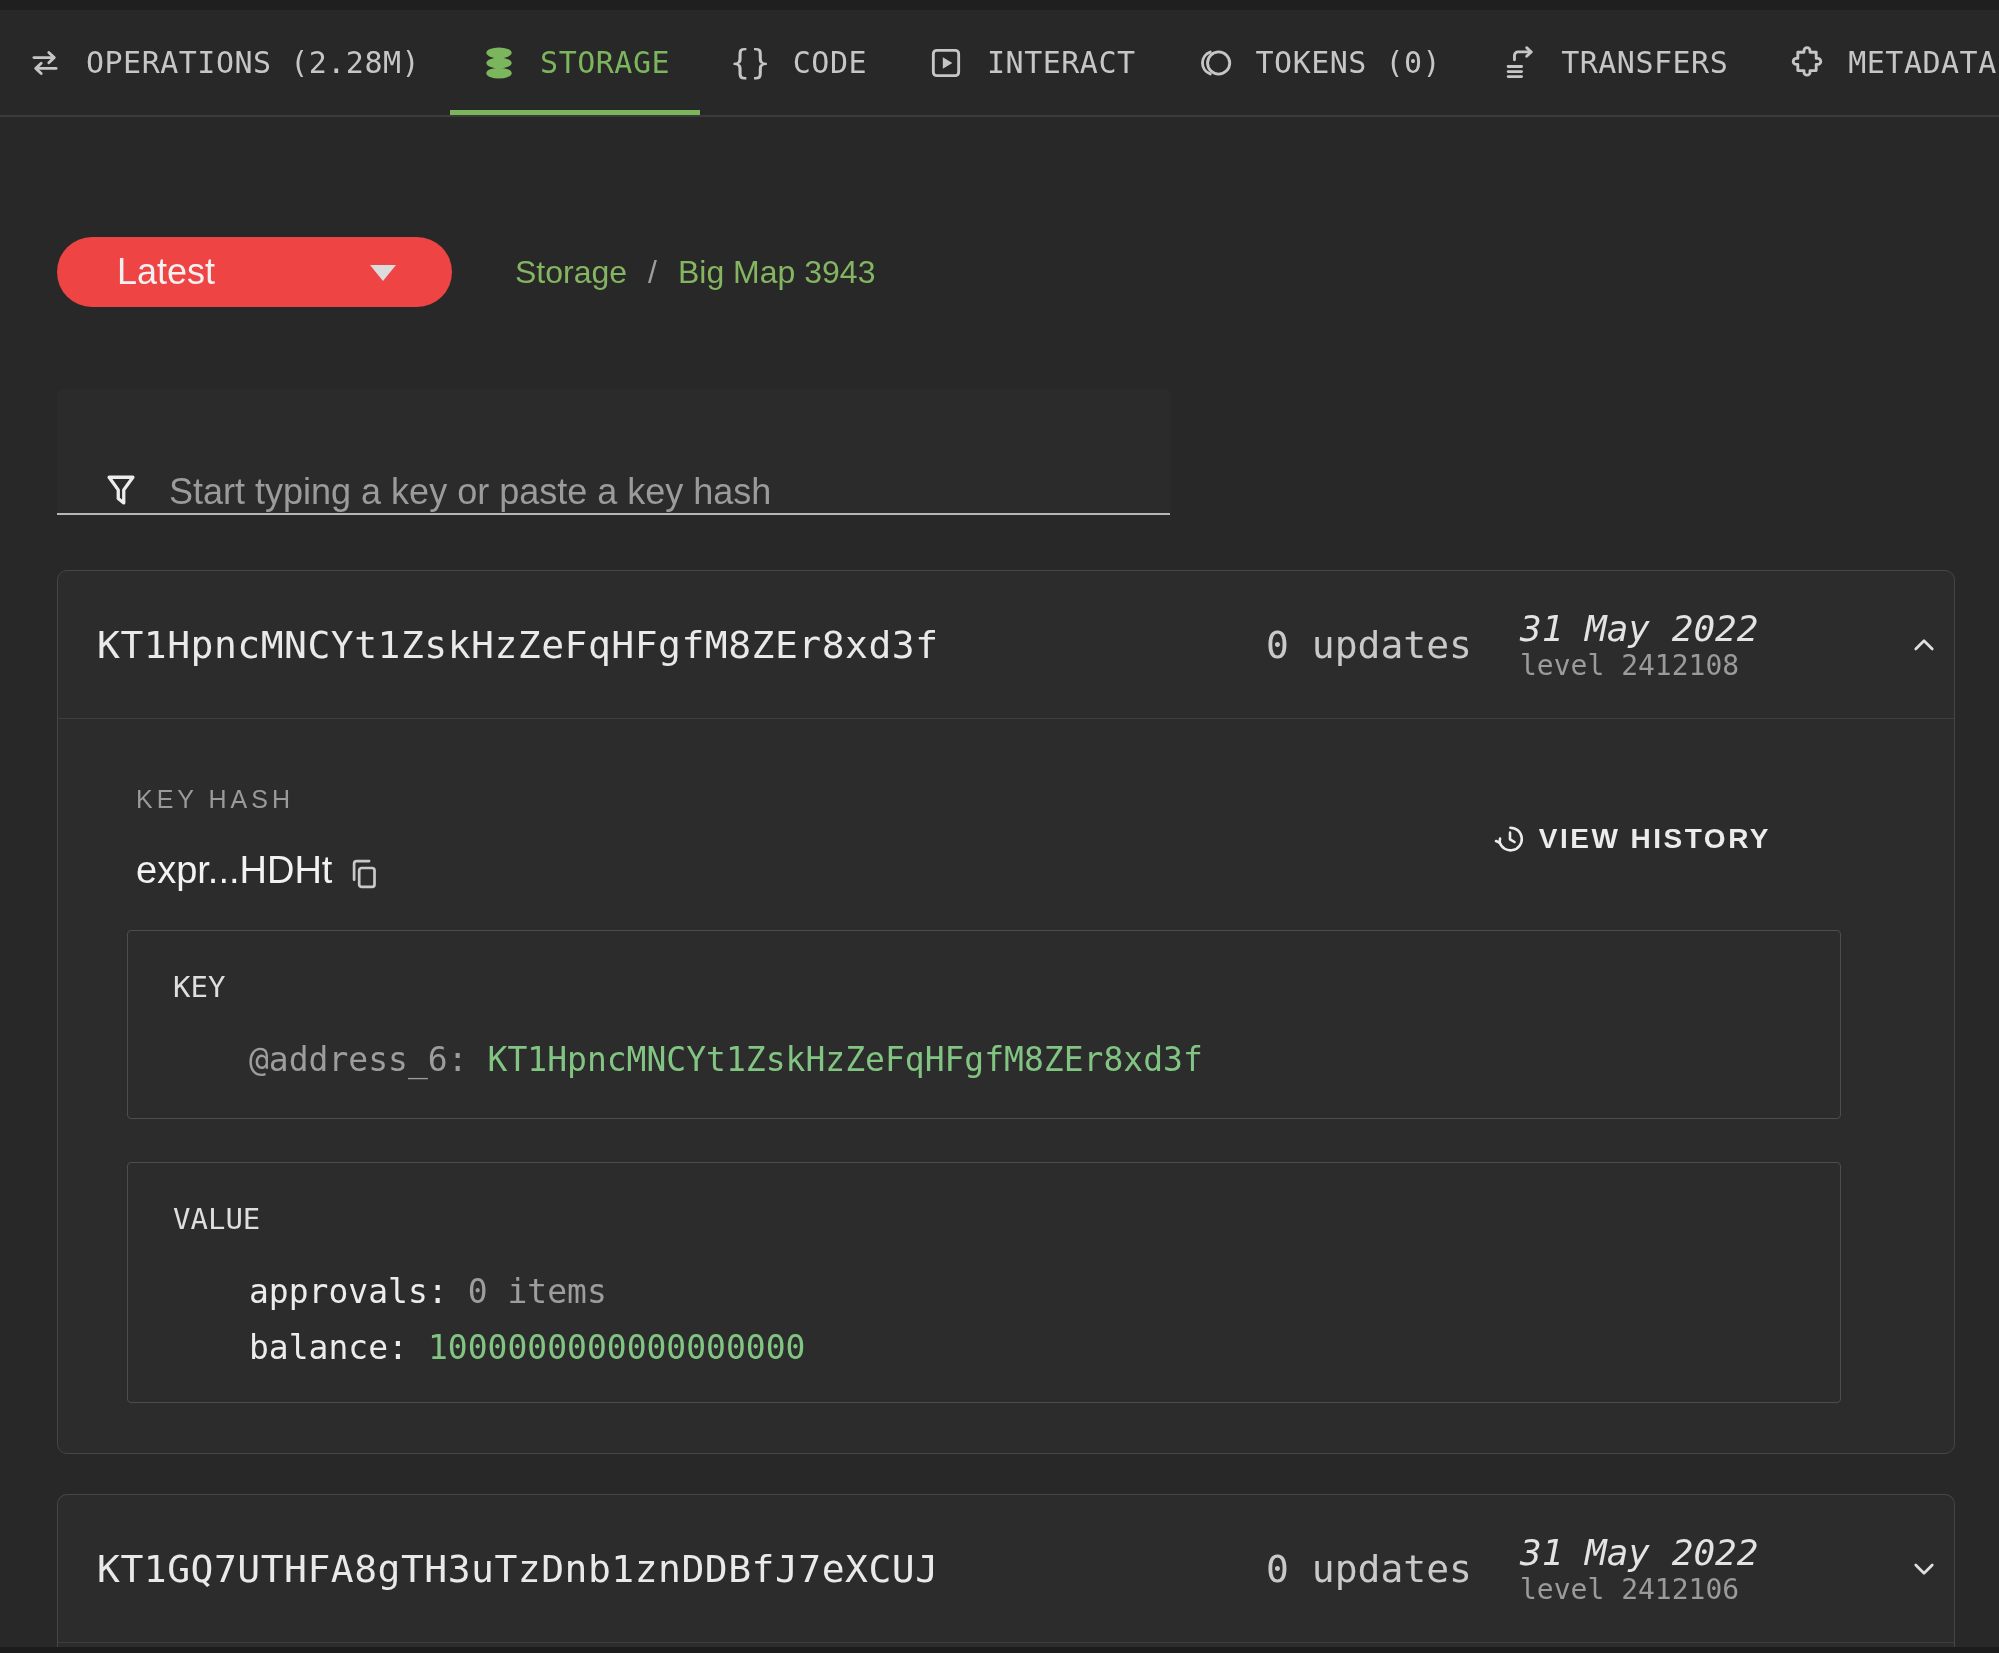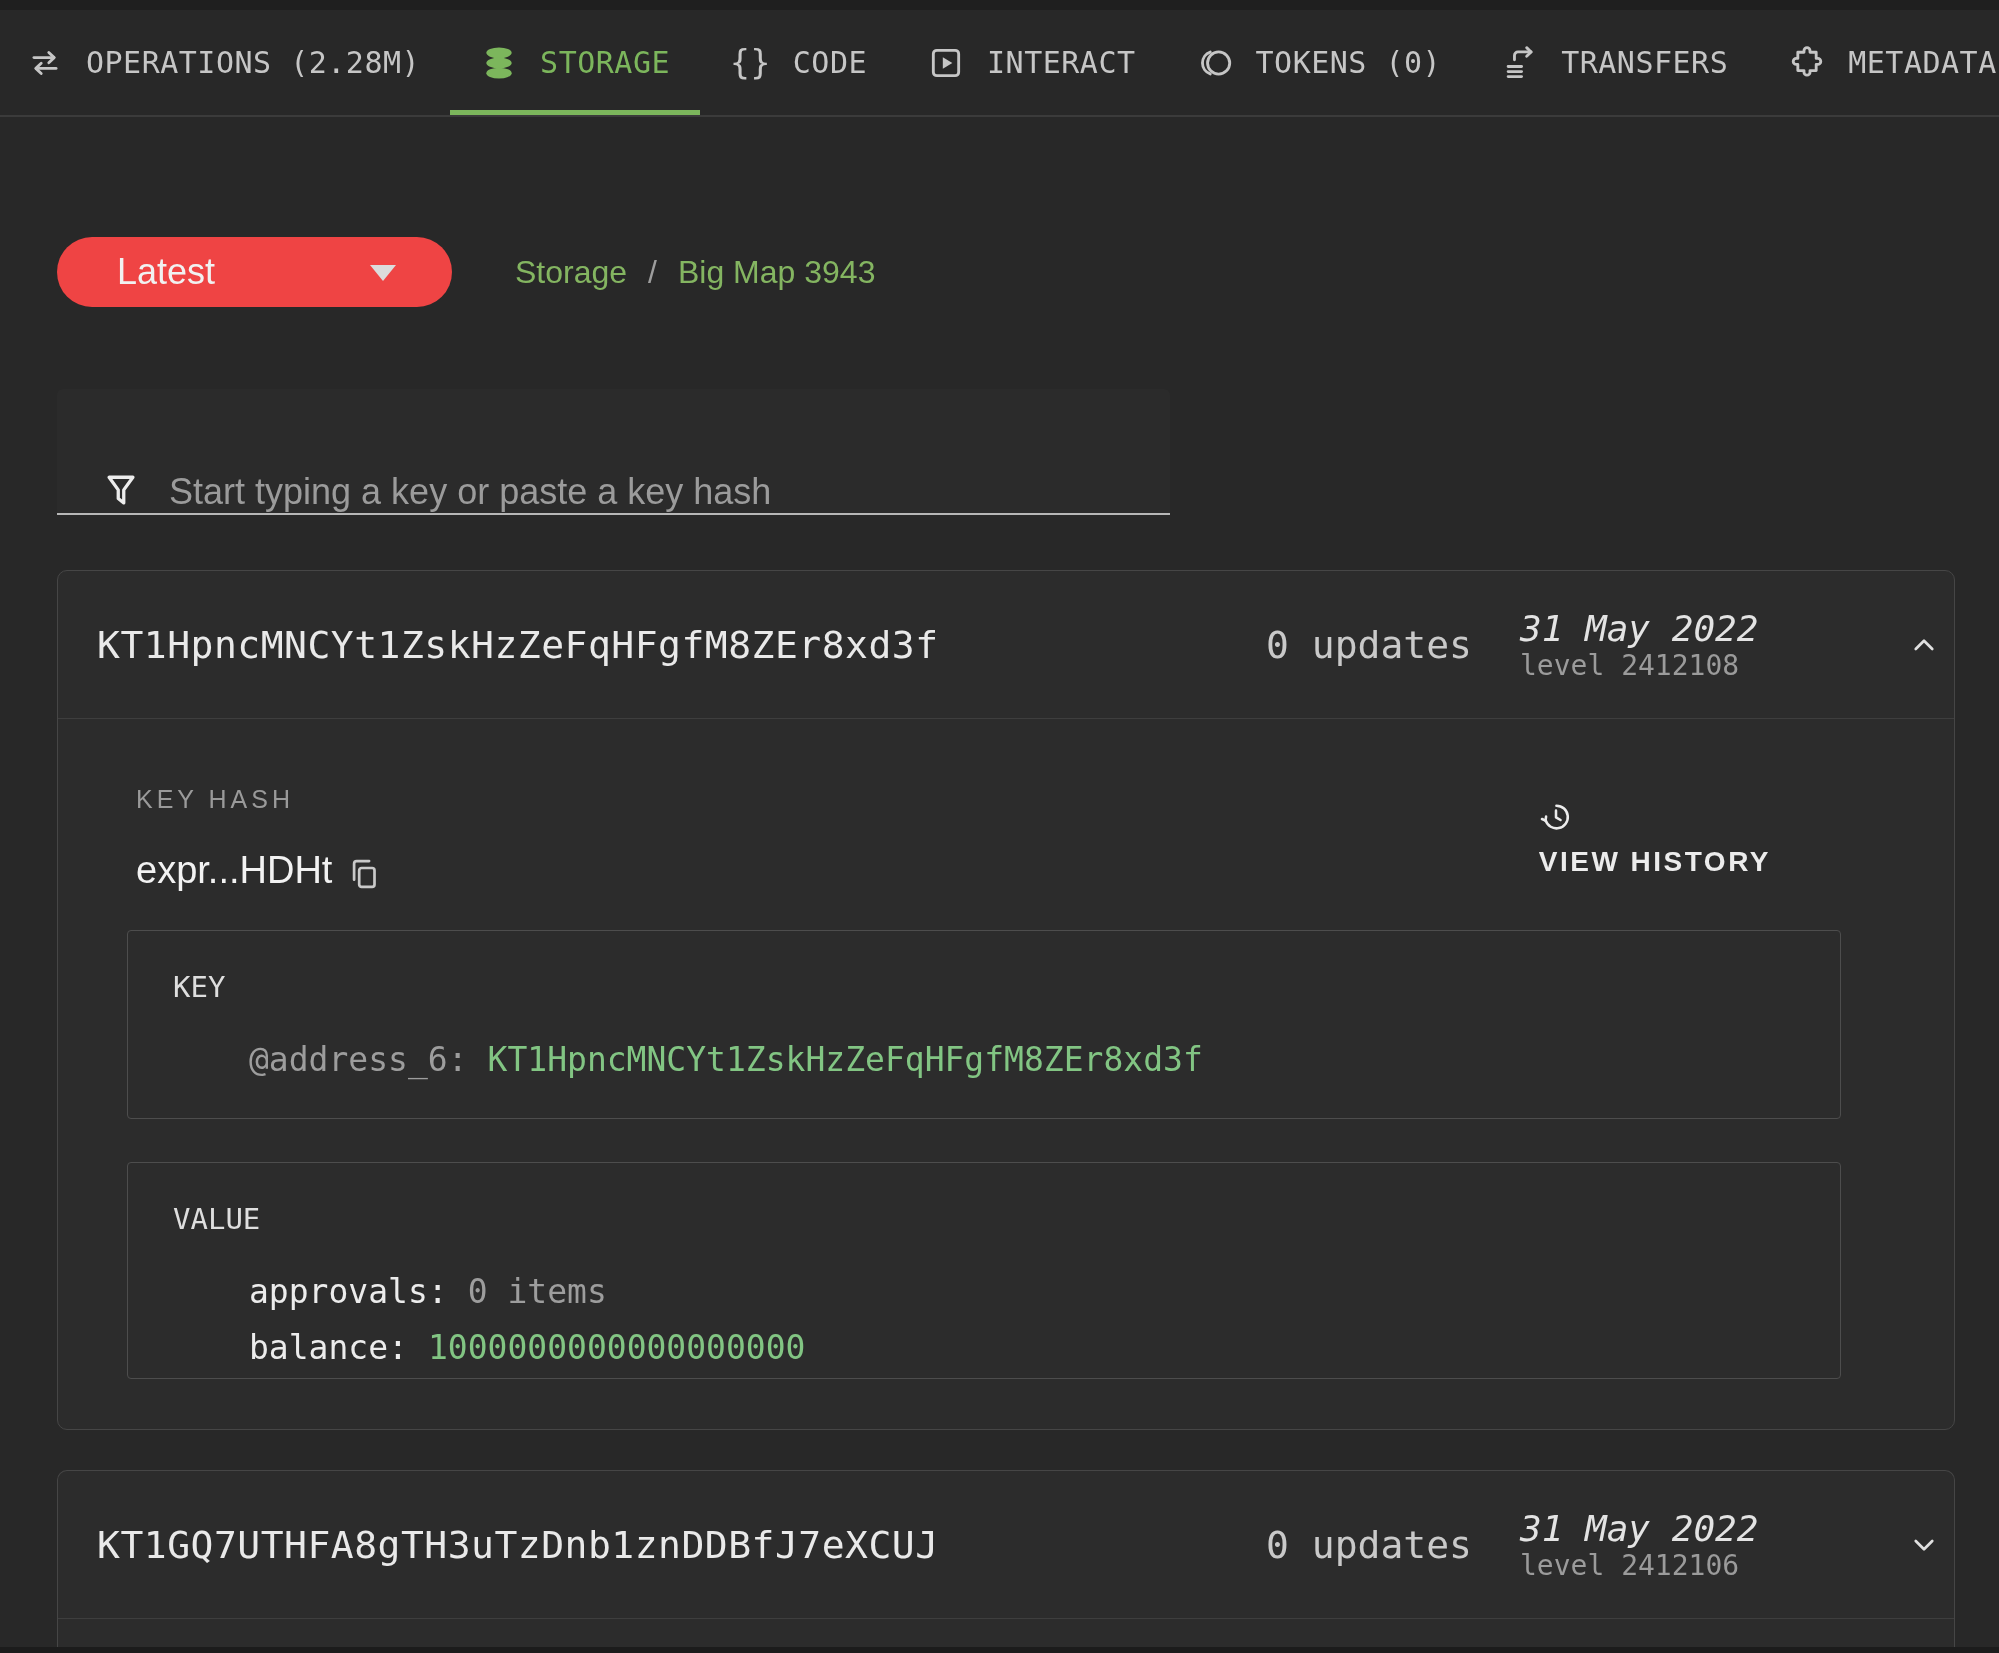--- a/index.html
+++ b/index.html
@@ -83,30 +83,30 @@
   .level-line { font-size:28px; color:#9b9b9b; margin-top:0; }
   .chev { margin-left:118px; width:36px; height:36px; color:#e0e0e0; cursor:pointer; flex:none; }
   .card-divider { height:1px; background:#3e3e3e; }
   .card-body { padding:66px 0 50px; }
 
   .kh-row { display:flex; align-items:center; justify-content:space-between; margin:0 183px 0 78px; }
   .kh-label { font-size:25px; letter-spacing:4px; color:#9a9a9a; }
   .kh-value-row { display:flex; align-items:flex-end; gap:14px; margin-top:35px; }
   .kh-value { font-size:38px; color:#f2f2f2; }
   .copy-btn { width:36px; height:36px; color:#c9c9c9; cursor:pointer; }
-  .view-history { display:flex; align-items:flex-start; gap:12px; color:#ececec; cursor:pointer;flex-direction:column; }
+  .view-history { display:flex; align-items:center; gap:12px; color:#ececec; cursor:pointer; }
   .vh-icon { width:34px; height:34px; }
   .vh-label { font-size:28px; letter-spacing:2.5px; font-weight:bold; }
 
   .data-box {
     margin:38px 113px 0 69px;
     border:1px solid #4d4d4d; border-radius:4px;
     padding:42px 40px 30px 45px;
   }
-  .data-box.value-box { margin-top:43px; padding-bottom:2px; }
+  .data-box.value-box { margin-top:43px; padding-bottom:26px; }
   .box-label { font-size:29px; color:#dedede; line-height:29px; }
   .box-content { margin-top:30px; padding-left:76px; font-size:33px; line-height:56px; }
   .field-muted { color:#9d9d9d; }
   .field-strong { color:#ececec; }
   .val-green { color:#82c583; margin-left:20px; }
   .val-muted { color:#9d9d9d; margin-left:20px; }
   .card-body-stub { height:60px; }
 
   .bottom-strip { position:absolute; left:0; bottom:0; width:100%; height:6px; background:#1c1c1c; z-index:9; }
 </style>

